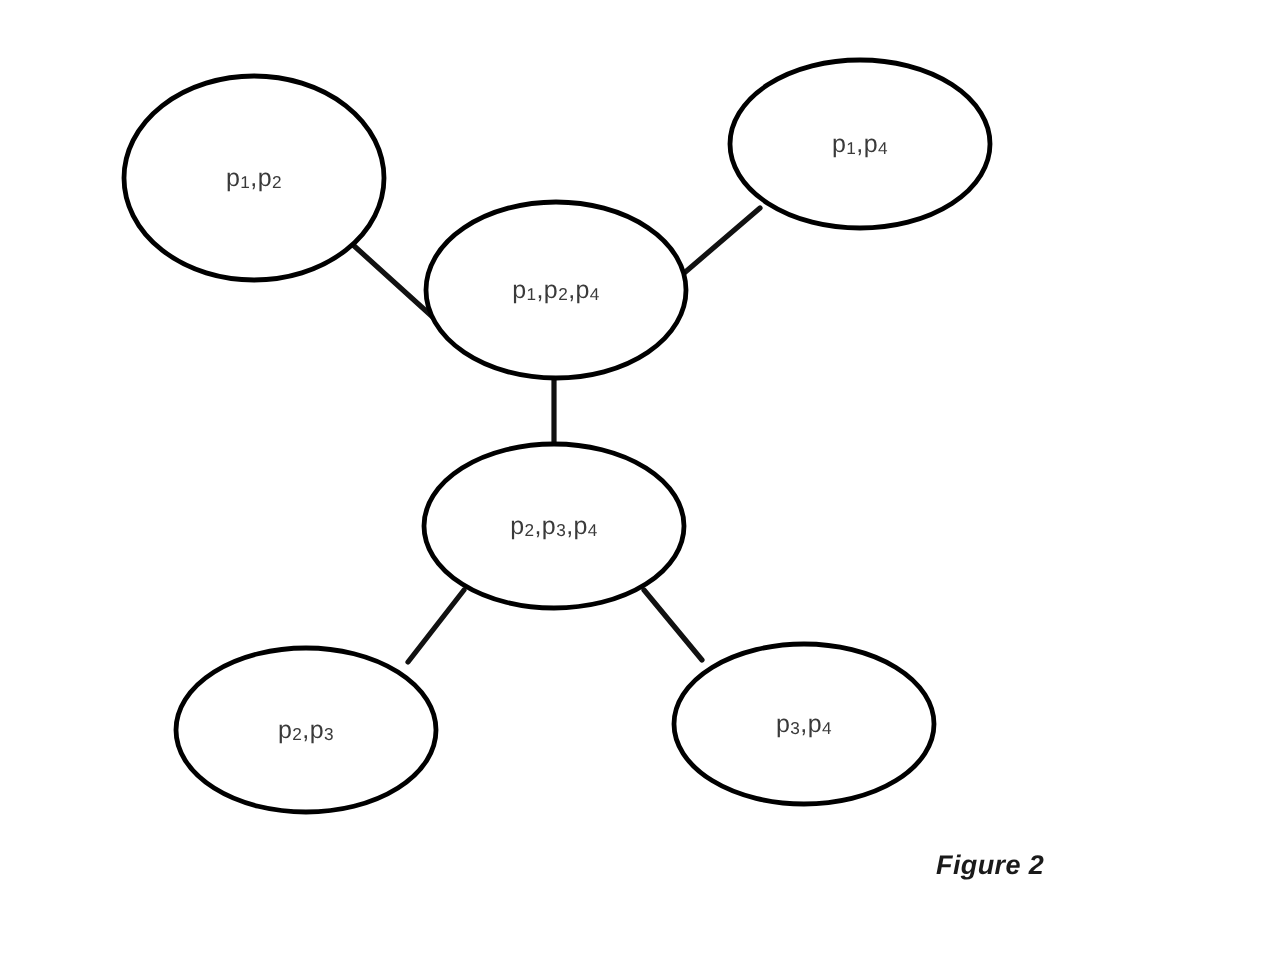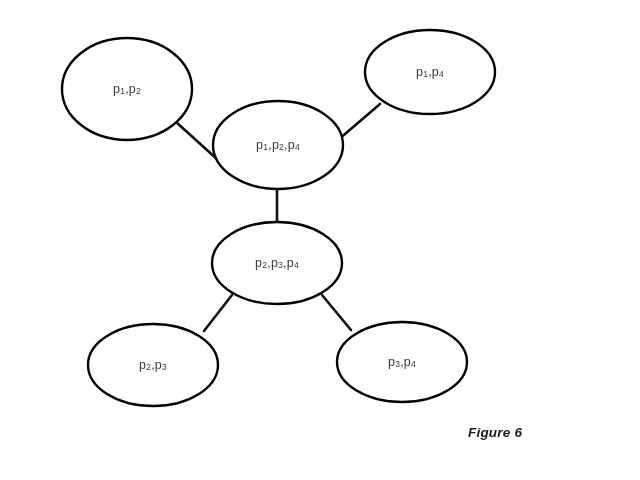--- a/index.html
+++ b/index.html
@@ -112,15 +112,15 @@
       <g>
         <ellipse class="node-ellipse" cx="402" cy="362" rx="65" ry="40"></ellipse>
         <text class="node-label" x="402" y="363">
           <tspan>p</tspan><tspan class="sub">3</tspan><tspan>,p</tspan><tspan class="sub">4</tspan>
         </text>
       </g>
 
     </g>
   </svg>
 
-  <div class="figure-caption">Figure 6</div>
+  <div class="figure-caption">Figure 2</div>
 
 </div>
 
 </body></html>

